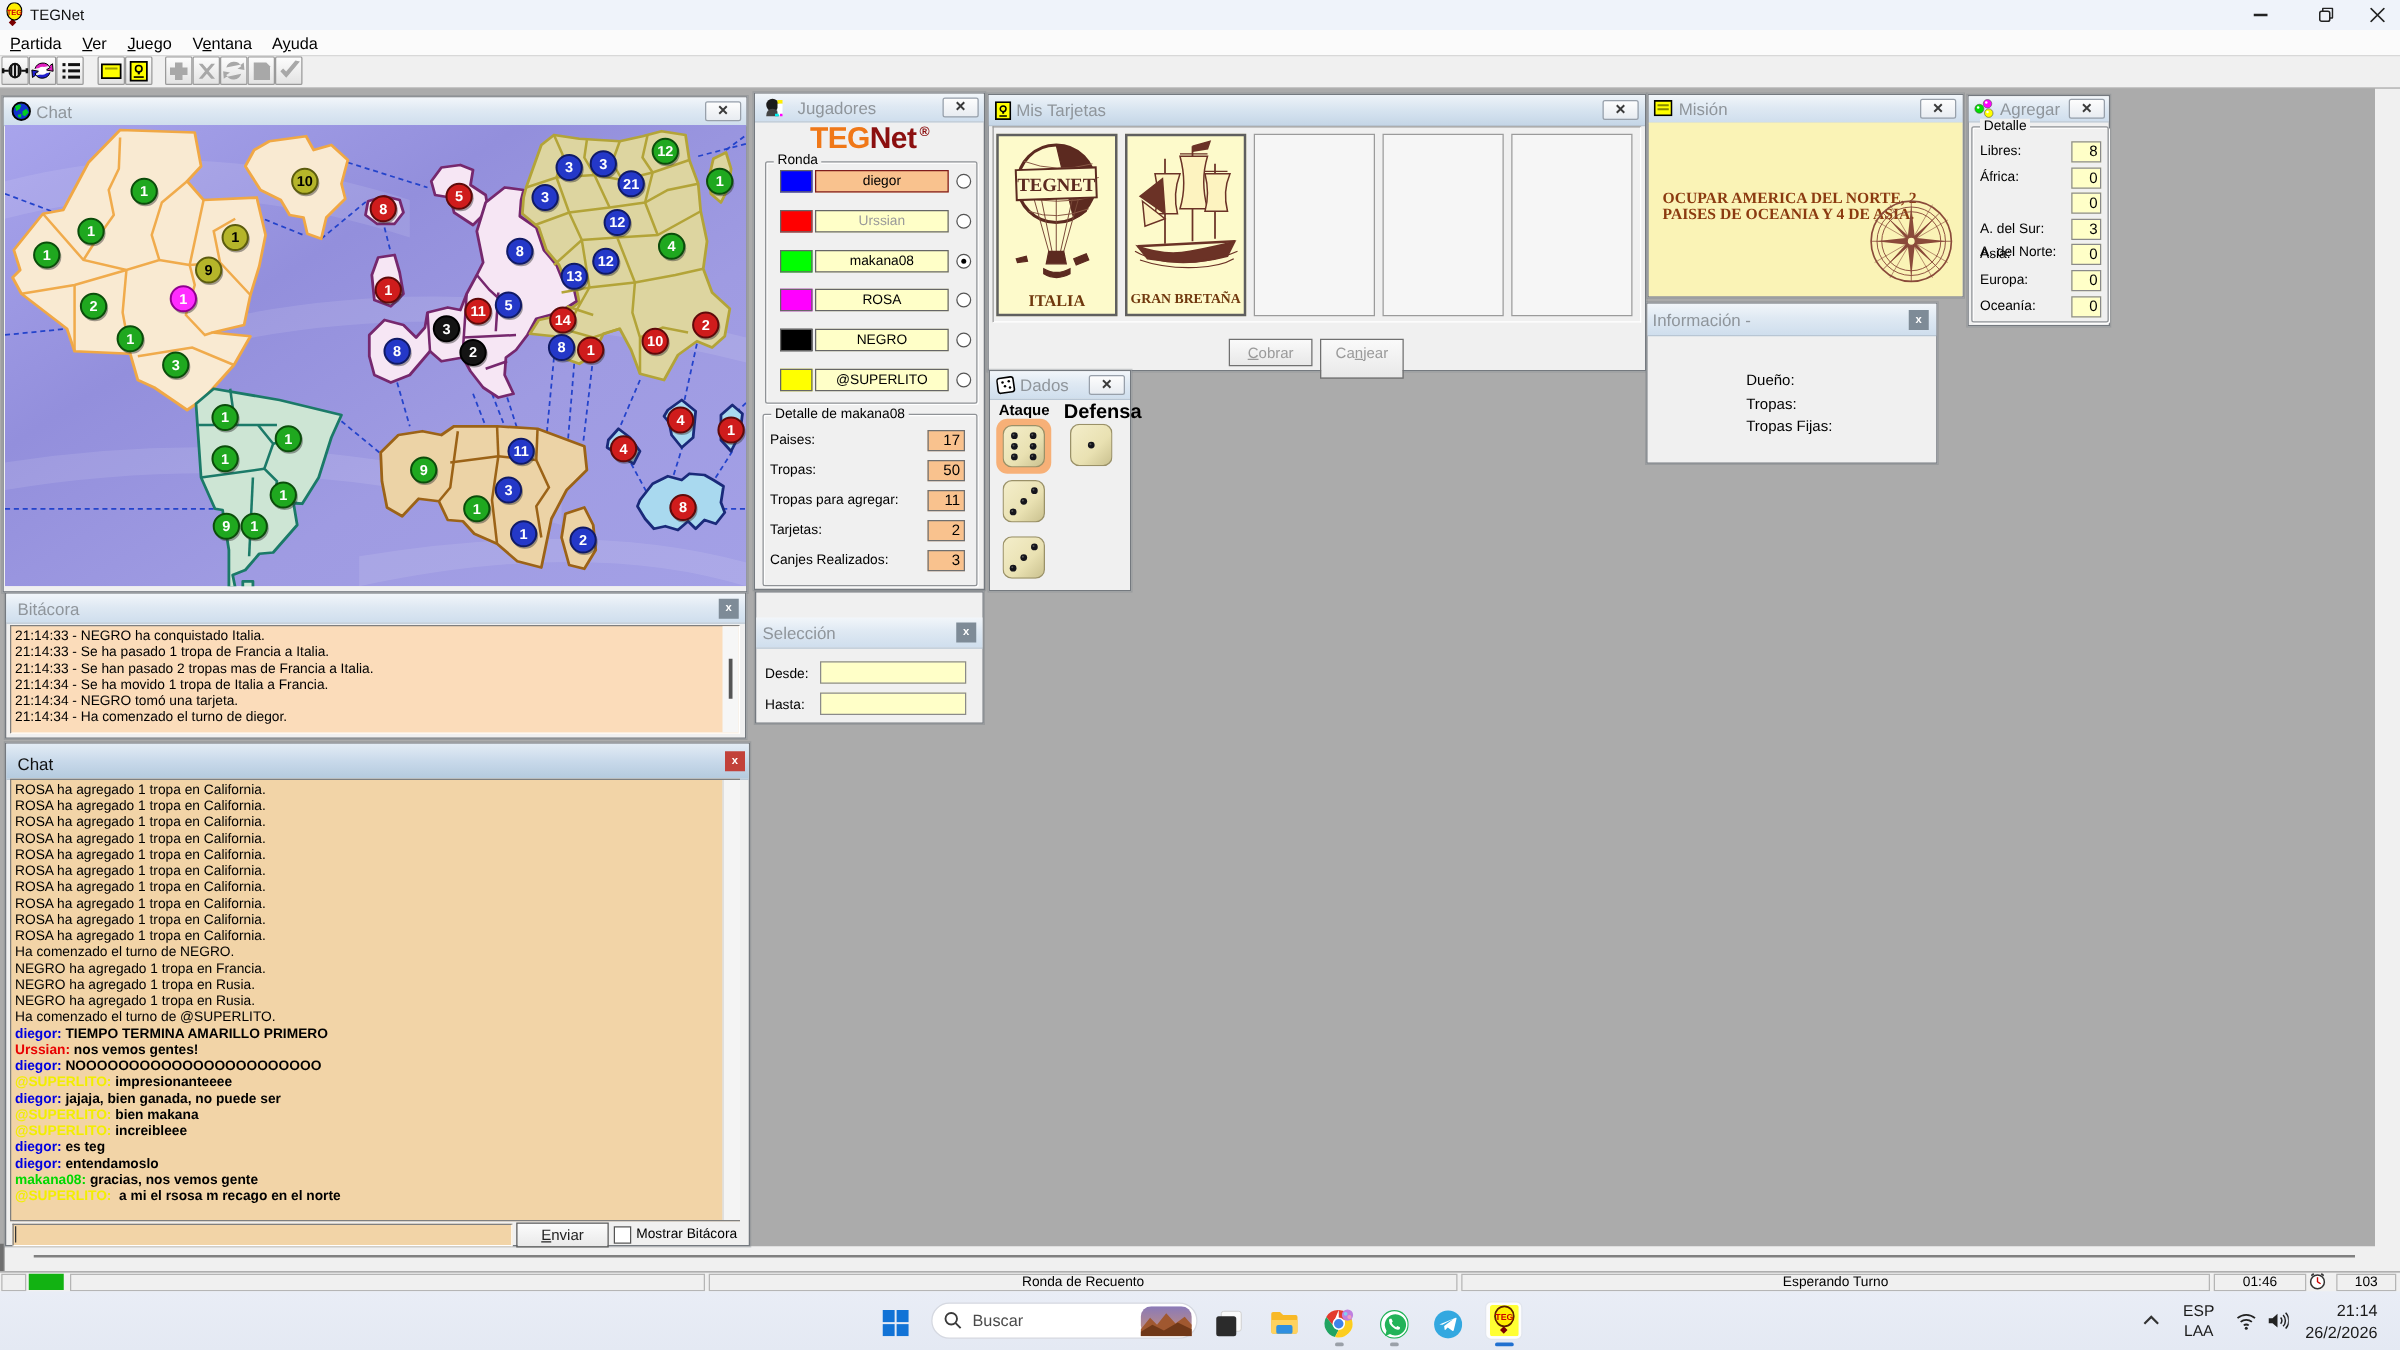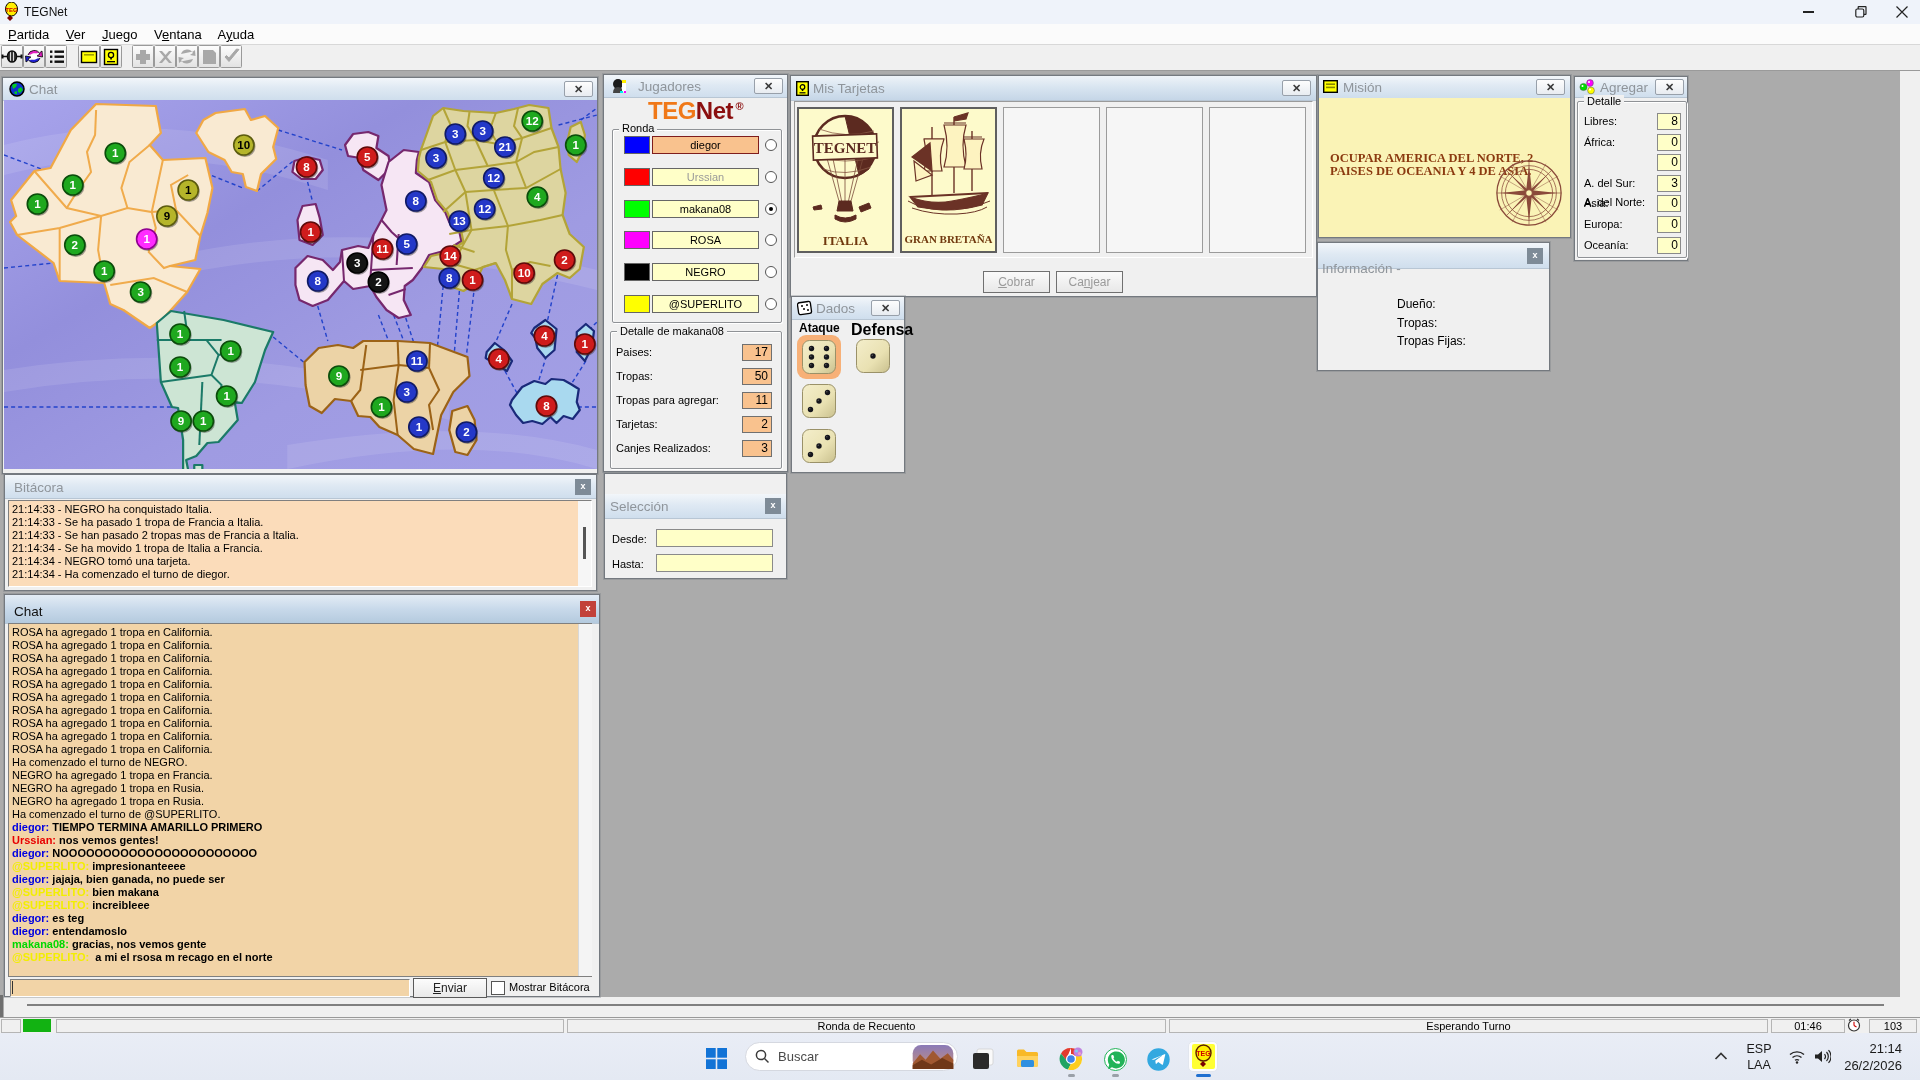--- a/index.html
+++ b/index.html
@@ -596,21 +596,21 @@
   <path d="M8 88 L86 84" stroke-width="2"></path>
  </g>
 </svg>
 <div class="a" style="left:900px;top:233px;width:97px;text-align:center;font-family:'Liberation Serif',serif;font-weight:bold;font-size:11px;color:#70380e;">GRAN BRETAÑA</div>
 
 <div class="a" style="left:1003px;top:107px;width:97px;height:146px;background:#f6f6f6;border:1px solid #9b9b9b;box-sizing:border-box;"></div>
 <div class="a" style="left:1106px;top:107px;width:97px;height:146px;background:#f6f6f6;border:1px solid #9b9b9b;box-sizing:border-box;"></div>
 <div class="a" style="left:1209px;top:107px;width:97px;height:146px;background:#f6f6f6;border:1px solid #9b9b9b;box-sizing:border-box;"></div>
 
 <div class="a" style="left:983px;top:271px;width:67px;height:22px;background:linear-gradient(#fafafa,#e8e8e8);border:1px solid #707070;box-sizing:border-box;text-align:center;font-size:12px;color:#9a9a9a;line-height:20px;"><span style="text-decoration:underline">C</span>obrar</div>
-<div class="a" style="left:1056px;top:271px;width:67px;height:22px;background:linear-gradient(#fafafa,#e8e8e8);border:1px solid #707070;box-sizing:border-box;text-align:center;font-size:12px;color:#9a9a9a;line-height:20px;">Ca<span style="text-decoration:underline">n</span>jear</div>
+<div class="a" style="left:1056px;top:271px;width:67px;height:32px;background:linear-gradient(#fafafa,#e8e8e8);border:1px solid #707070;box-sizing:border-box;text-align:center;font-size:12px;color:#9a9a9a;line-height:20px;">Ca<span style="text-decoration:underline">n</span>jear</div>
 </div>
 <div id="windados">
 <div class="win" style="left:791px;top:296px;width:114px;height:177px;">
  <div class="tb">
         <span class="tbt" style="left:24px;">Dados</span>
   <svg style="position:absolute;left:5px;top:3px" width="16" height="16" viewBox="0 0 16 16">
    <rect x="1" y="2" width="13" height="12" rx="2" fill="#fff" stroke="#000" stroke-width="1.3" transform="rotate(-8 8 8)"></rect>
    <circle cx="5" cy="6" r="1" fill="#000"></circle>
           <circle cx="10" cy="5" r="1" fill="#000"></circle>
           <circle cx="7" cy="9" r="1" fill="#000"></circle>
@@ -716,21 +716,21 @@
    <path d="M36 6 L39 33 L36 36 L33 33 Z M36 66 L39 39 L36 36 L33 39 Z M6 36 L33 33 L36 36 L33 39 Z M66 36 L39 33 L36 36 L39 39 Z"></path>
    <path d="M15 15 L34 32 L36 36 L32 34 Z M57 15 L38 32 L36 36 L40 34 Z M15 57 L32 38 L36 36 L34 40 Z M57 57 L38 40 L36 36 L40 38 Z"></path>
   </g>
   <circle cx="36" cy="36" r="3.5" fill="#faf3b6" stroke-width="1.2"></circle>
  </g>
 </svg>
 </div>
 <div id="wininfo">
 <div class="win" style="left:1317px;top:242px;width:233px;height:129px;">
  <div class="tb" style="height:25px;">
-        <span class="tbt" style="left:4px;top:18px;">Información -</span>
+        <span class="tbt" style="left:4px;top:6px;">Información -</span>
   <div class="cxb" style="right:6px;top:5px;">x</div>
  </div>
 </div>
 <div class="lab" style="left:1397px;top:297px;font-size:12px;">Dueño:</div>
 <div class="lab" style="left:1397px;top:316px;font-size:12px;">Tropas:</div>
 <div class="lab" style="left:1397px;top:334px;font-size:12px;">Tropas Fijas:</div>
 </div>
 <div id="winagregar">
 <div class="win" style="left:1574px;top:76px;width:114px;height:185px;">
  <div class="tb" style="height:20px;">

